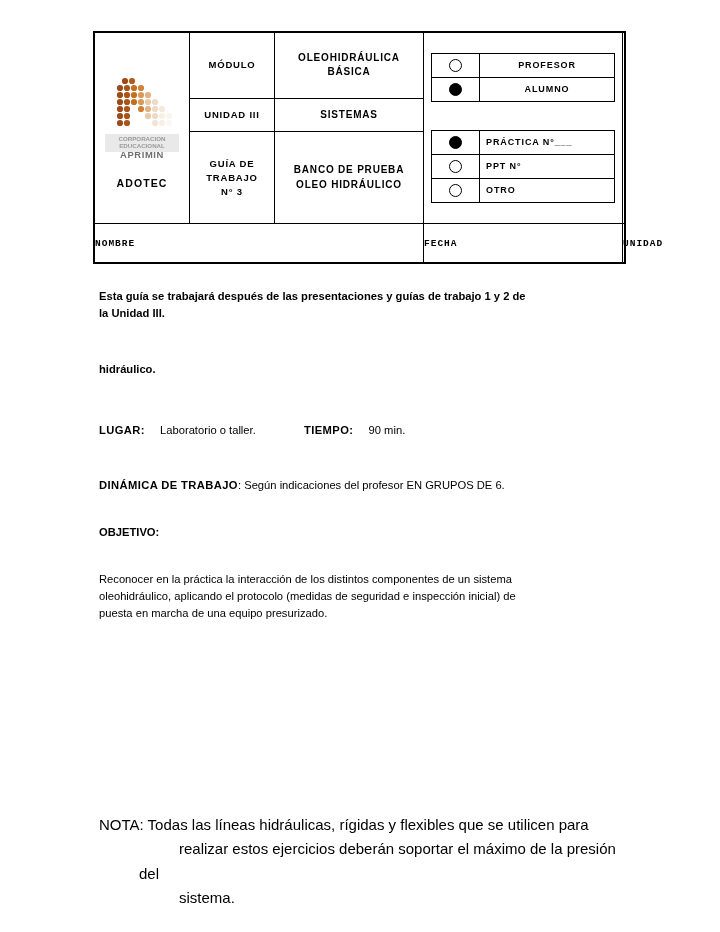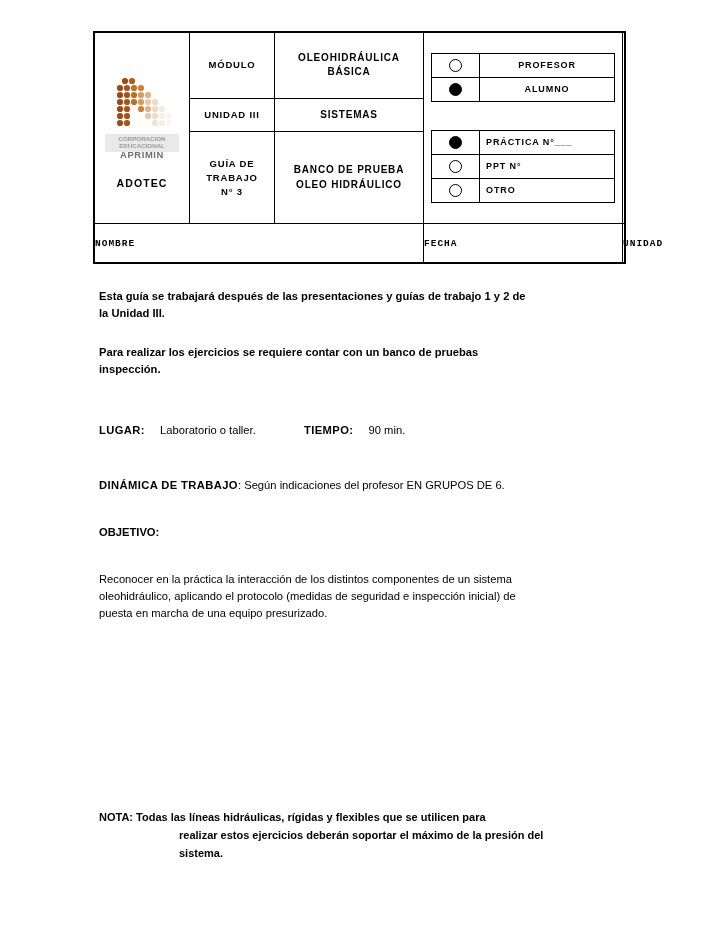--- a/index.html
+++ b/index.html
@@ -159,22 +159,22 @@
   .sp-38 { height: 38px; }
   .sp-44 { height: 44px; }
   .sp-176 { height: 176px; }
 
   .lugar-line { font-size: 11.2px; }
   .lugar-line .k { font-weight: bold; letter-spacing: 0.4px; }
   .lugar-line .v { font-weight: normal; padding-left: 12px; }
   .gap-tab { display: inline-block; width: 42px; }
 
   .nota {
-    font-size: 11px;
-    font-weight: bold;
+    font-size: 15px;
+    font-weight: normal;
     line-height: 1.62;
     padding-left: 40px;
     text-indent: -40px;
     width: 500px;
   }
   .nota-ind { display: inline-block; width: 40px; }
 </style>
 </head>
 <body>
 
@@ -321,22 +321,22 @@
   <div class="body">
 
     <p class="p bold">
       <span>Esta guía se trabajará después de las presentaciones y guías de trabajo 1 y 2 de</span><br>
       <span>la Unidad  III.</span>
     </p>
 
     <div class="sp-22"></div>
 
     <p class="p bold">
-      <span>Para realizar los ejercicios se requiere contar con un banco de pruebas</span><br>
-      <span>inspección.</span>
+      <br>
+      <span>hidráulico.</span>
     </p>
 
     <div class="sp-44"></div>
 
     <p class="p lugar-line">
       <span class="k">LUGAR:</span>
       <span class="v">Laboratorio o taller.</span>
       <span class="gap-tab"></span>
       <span class="k">TIEMPO:</span>
       <span class="v">90 min.</span>

